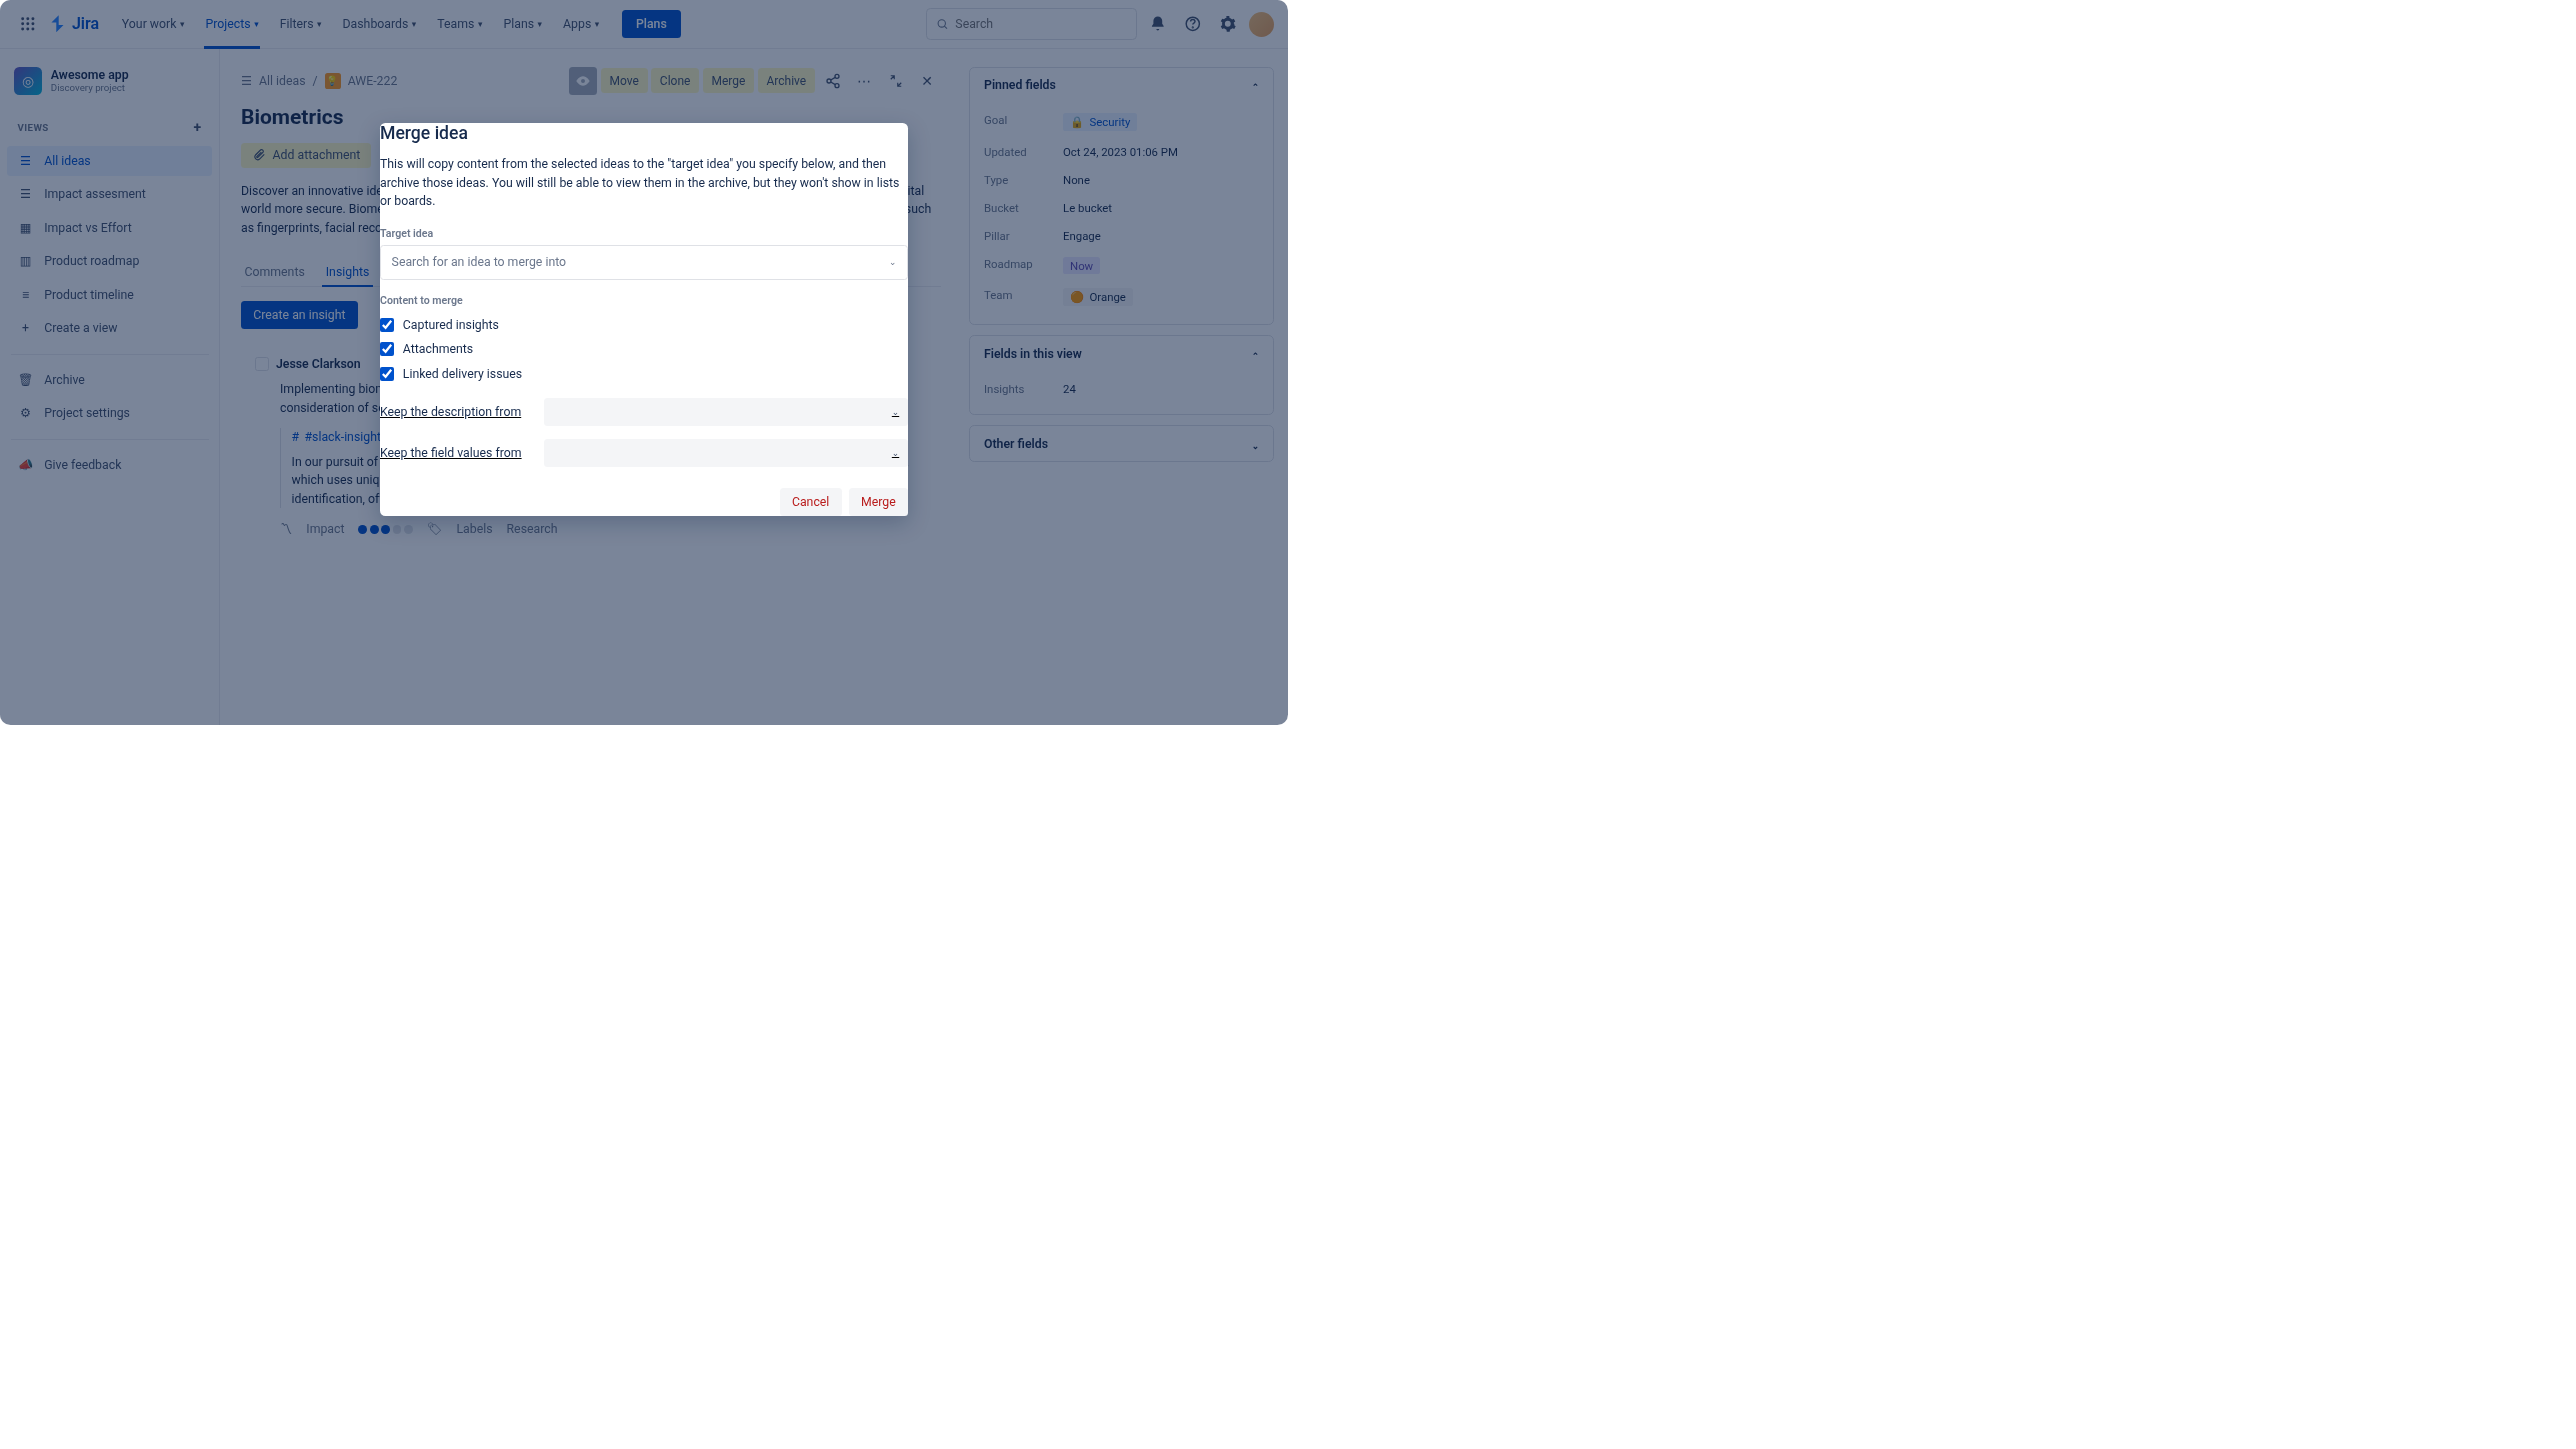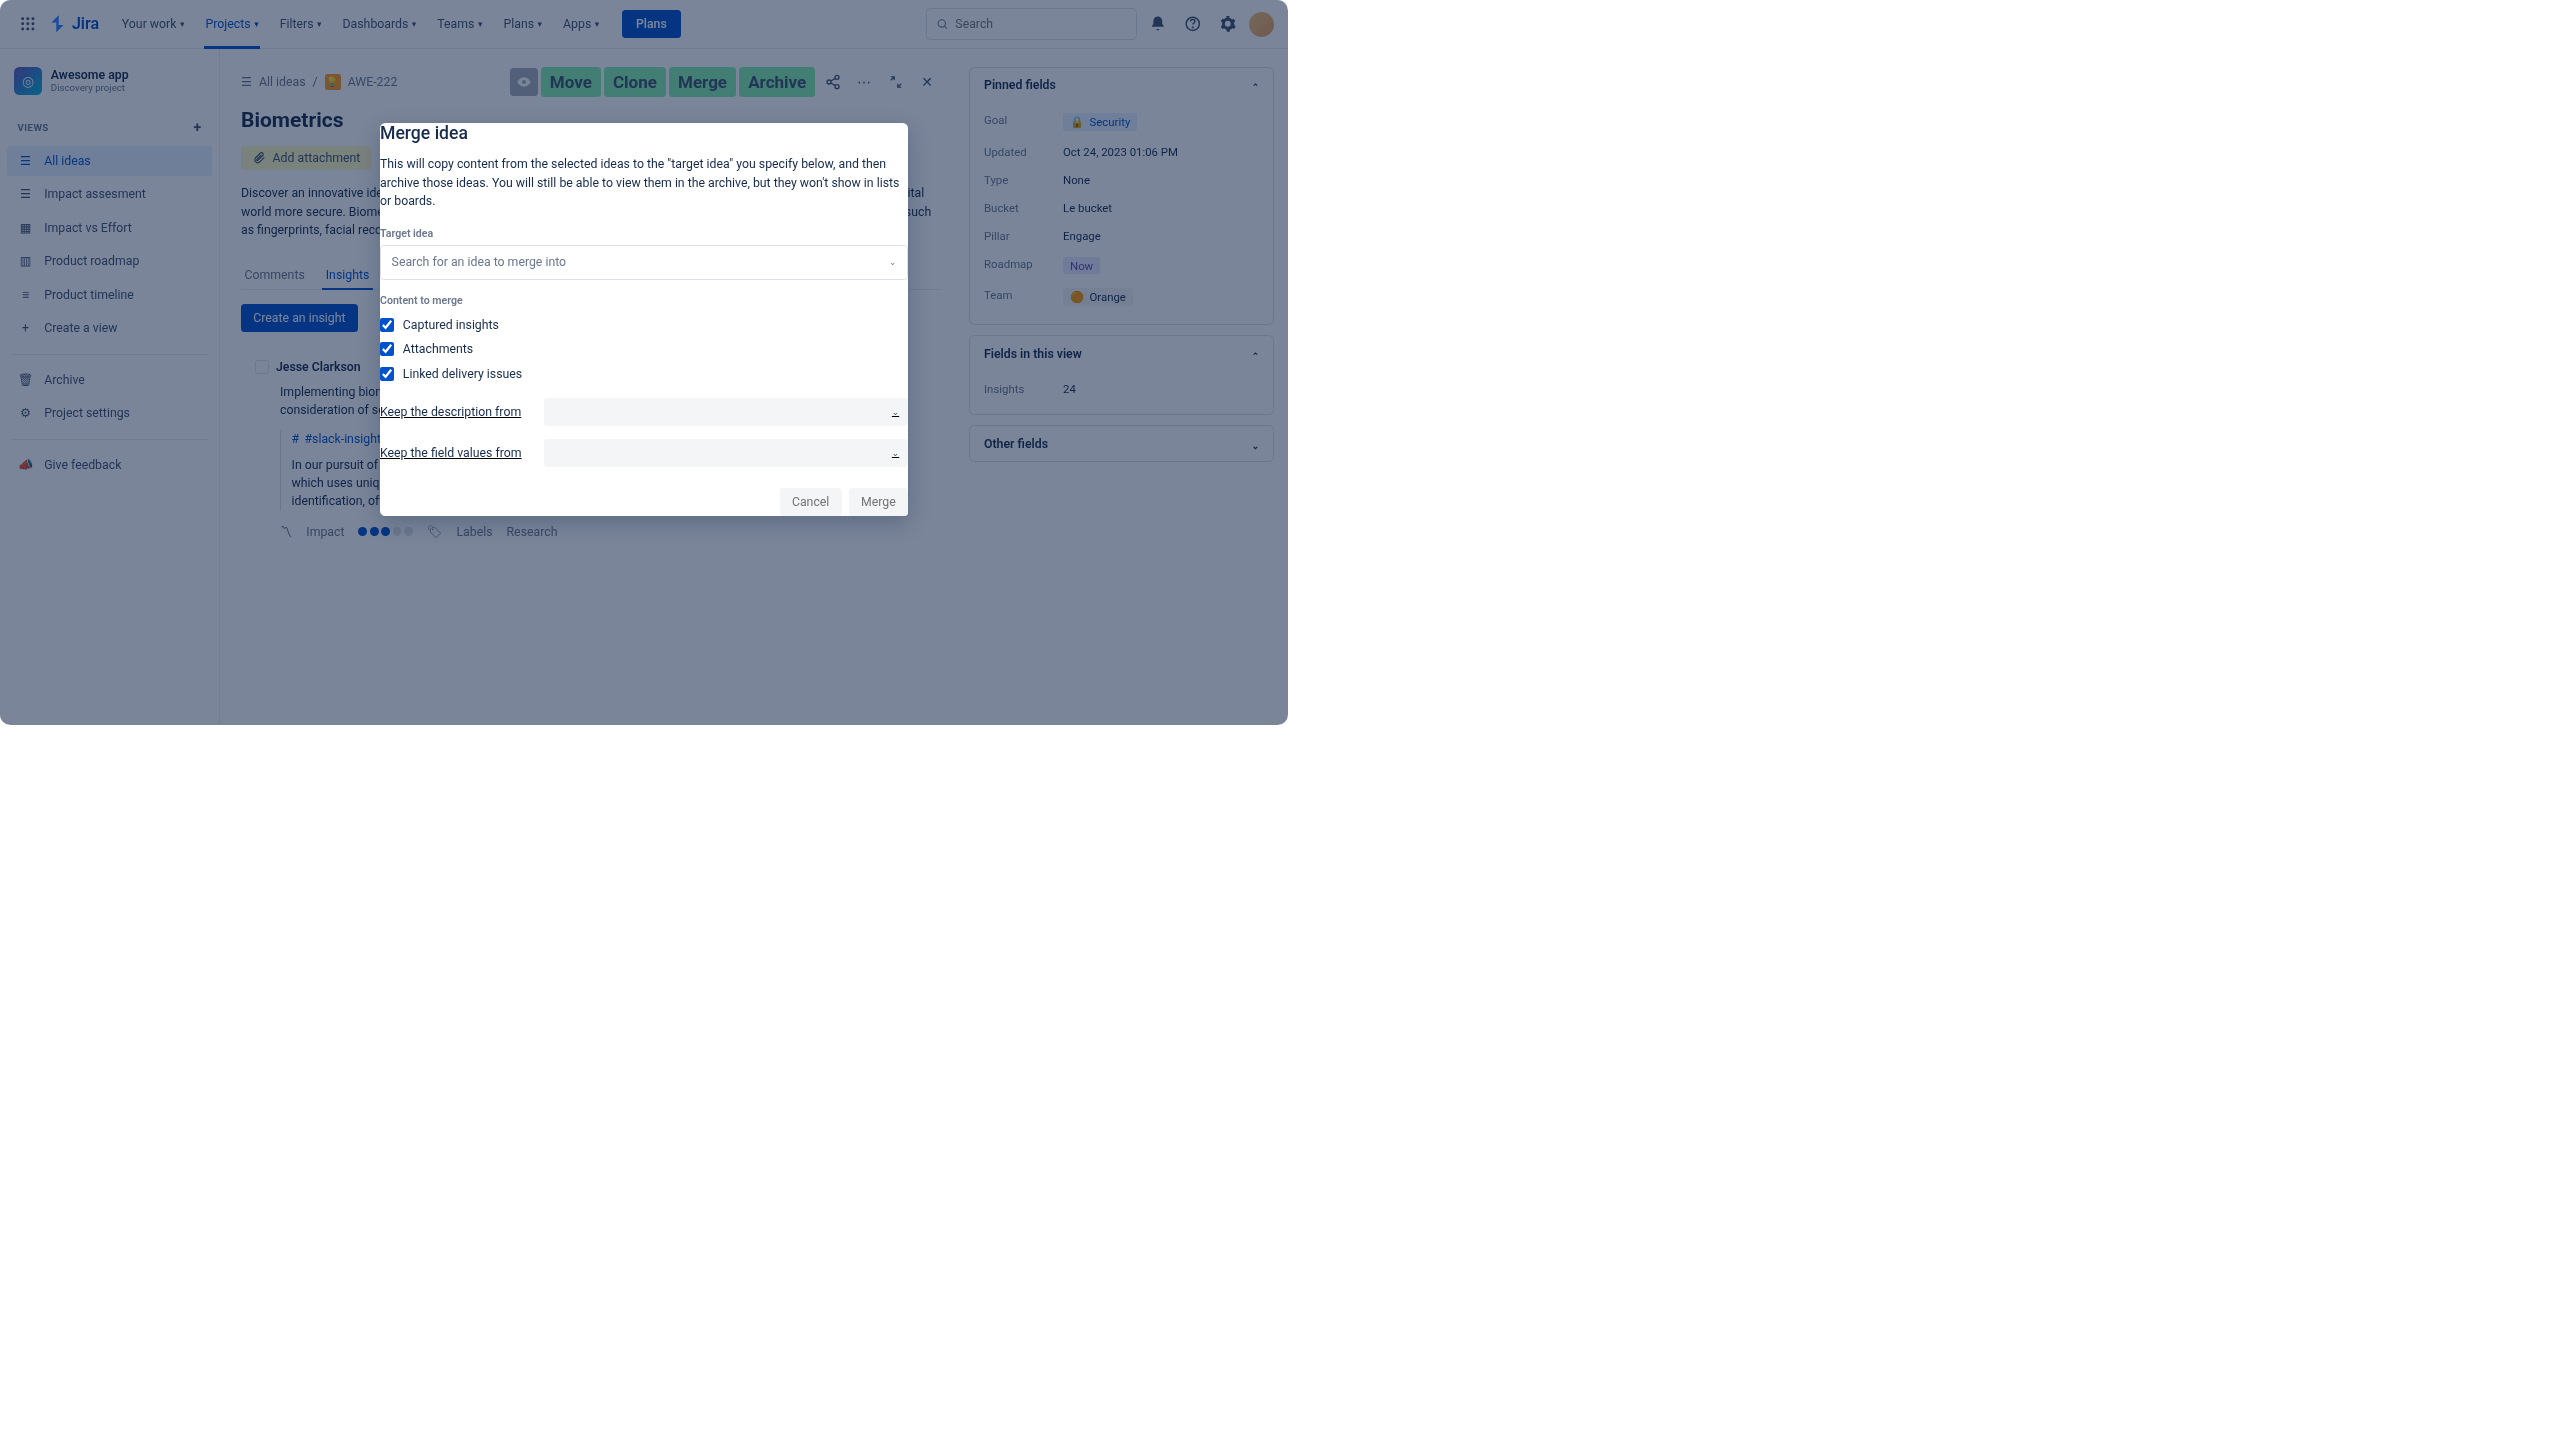--- a/index.html
+++ b/index.html
@@ -28,21 +28,21 @@
 .side-item { display: flex; align-items: center; gap: 10.6px; padding: 7px 10.6px; border-radius: 3.5px; color: #42526e; font-size: 12.3px; cursor: pointer; }
 .side-item.active { background: #e9f2ff; color: #0052cc; }
 .side-item .s-icon { width: 16px; height: 16px; display:flex;align-items:center;justify-content:center; }
 .side-divider { height: 0.9px; background: #ebecf0; margin: 7px 3.5px; }
 .content { flex: 1; display: flex; min-width: 0; }
 .idea-main { flex: 1; padding: 17.6px 21px; min-width: 0; }
 .breadcrumb-row { display: flex; align-items: center; justify-content: space-between; margin-bottom: 10.6px; }
 .breadcrumb { display: flex; align-items: center; gap: 7px; color: #6b778c; font-size: 12.3px; }
 .bc-icon { width: 16px; height: 16px; background:#ff991f; border-radius:2.6px; display:flex;align-items:center;justify-content:center;color:#fff;font-size:9.7px; }
 .page-actions { display: flex; align-items: center; gap: 3.5px; }
-.action-btn { padding: 5.3px 8.8px; background: #86efac; border: none; border-radius: 3.5px; color: #42526e; font-size: 17px; cursor: pointer; font-weight: bold; }
+.action-btn { padding: 5.3px 8.8px; background: #fef9c3; border: none; border-radius: 3.5px; color: #42526e; font-size: 12px; cursor: pointer; }
 .icon-btn { width: 28px; height: 28px; display: flex; align-items: center; justify-content: center; color: #42526e; cursor: pointer; border-radius:3.5px; }
 .watch-btn { width:28px;height:28px;background:#a5adba;border-radius:3.5px;display:flex;align-items:center;justify-content:center;color:#fff; }
 .title { font-size: 21px; font-weight: 700; color: #172b4d; margin-bottom: 14px; }
 .attach-btn { display:inline-flex;align-items:center;gap:7px;padding:5.3px 10.6px;background:#fef9c3;border-radius:3.5px;color:#42526e;font-size:12.3px;cursor:pointer; margin-bottom:14px; }
 .description { color:#172b4d; font-size:12.3px; line-height:1.5; margin-bottom:21px; }
 .tabs { display:flex; gap:14px; border-bottom:0.9px solid #ebecf0; margin-bottom:14px; }
 .tab { padding:7px 3.5px; color:#6b778c; font-size:12.3px; cursor:pointer; position:relative; }
 .tab.active { color:#0052cc; }
 .tab.active::after { content:''; position:absolute; bottom:-0.9px; left:0; right:0; height:1.8px; background:#0052cc; }
 .create-insight-btn { background:#0052cc; color:#fff; border:none; padding:7px 12.3px; border-radius:3.5px; font-size:12.3px; cursor:pointer; margin-bottom:17.6px; }
@@ -73,21 +73,21 @@
 .modal-title { font-size:17.6px; font-weight:500; color:#172b4d; margin-bottom:12.3px; }
 .modal-desc { font-size:12.3px; color:#172b4d; line-height:1.5; margin-bottom:16px; }
 .form-label { font-size:10.6px; color:#6b778c; font-weight:600; margin-bottom:5.3px; display:block; }
 .form-select { width:100%; height:35px; border:1.8px solid #dfe1e6; border-radius:3.5px; padding:0 10.6px; font-size:12.3px; color:#6b778c; display:flex; align-items:center; justify-content:space-between; cursor:pointer; margin-bottom:14px; }
 .check-row { display:flex; align-items:center; gap:8.8px; padding:5.3px 0; font-size:12.3px; color:#172b4d; }
 .check-row input { width:14px; height:14px; accent-color:#0052cc; }
 .kv-row { display:flex; align-items:center; gap:14px; margin-top:12.3px;text-decoration:underline; }
 .kv-label { font-size:12.3px; color:#172b4d; width:150px; }
 .kv-select { flex:1; height:28px; background:#f4f5f7; border-radius:3.5px; display:flex; align-items:center; justify-content:flex-end; padding:0 8.8px; cursor:pointer; color:#42526e; }
 .modal-footer { display:flex; justify-content:flex-end; gap:7px; margin-top:21px; }
-.btn-subtle { background:#f4f5f7; color:#737373; border:none; padding:7px 12.3px; border-radius:3.5px; font-size:12.3px; cursor:pointer; }
+.btn-subtle { background:#f4f5f7; color:#b91c1c; border:none; padding:7px 12.3px; border-radius:3.5px; font-size:12.3px; cursor:pointer; }
 .chev { font-size:8.8px; }
 svg { display:block; }
 </style>
 </head>
 <body>
 
 <div class="app">
   <div class="topbar">
     <div class="app-switcher">
       <svg width="17.6" height="17.6" viewBox="0 0 24 24" fill="currentColor">

